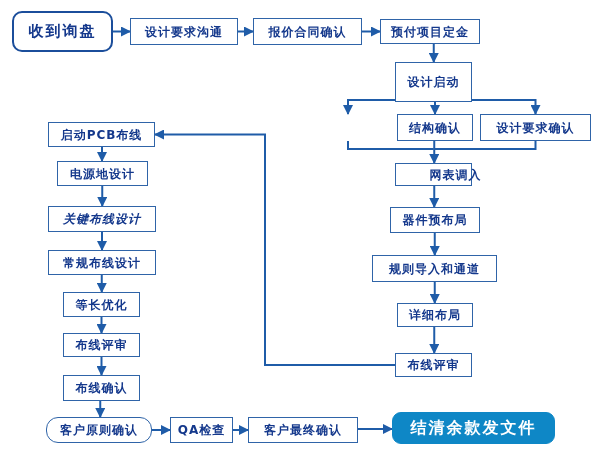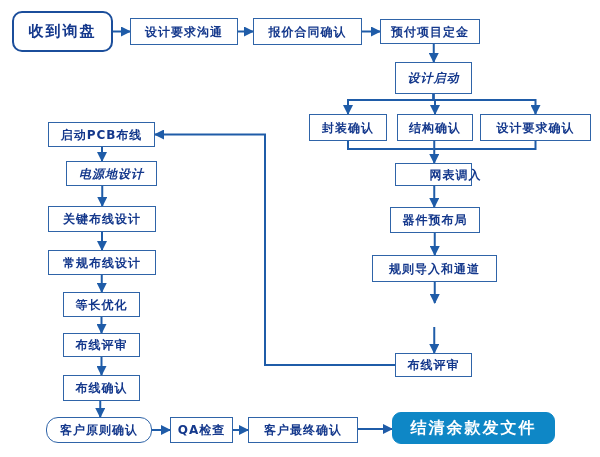--- a/index.html
+++ b/index.html
@@ -79,31 +79,31 @@
         <polyline points="152,430 170,430" marker-end="url(#arrow)"></polyline>
         <polyline points="233,430 248,430" marker-end="url(#arrow)"></polyline>
         <polyline points="358,429 392,429" marker-end="url(#arrow)"></polyline>
       </g>
   </svg>
 
 <div class="node start" style="left: 12px; top: 11px; width: 101px; height: 41px;">收到询盘</div>
     <div class="node process" style="left: 130px; top: 18px; width: 108px; height: 27px;">设计要求沟通</div>
     <div class="node process" style="left: 253px; top: 18px; width: 109px; height: 27px;">报价合同确认</div>
     <div class="node process" style="left: 380px; top: 19px; width: 100px; height: 25px;">预付项目定金</div>
-    <div class="node process" style="left: 395px; top: 62px; width: 77px; height: 32px; font-style: italic;">设计启动</div>
-    <div class="node process" style="left: 309px; top: 114px; width: 78px; height: 27px;">封装确认</div>
+    <div class="node process" style="left: 395px; top: 62px; width: 77px; height: 40px;">设计启动</div>
     <div class="node process" style="left: 397px; top: 114px; width: 76px; height: 27px;">结构确认</div>
     <div class="node process" style="left: 480px; top: 114px; width: 111px; height: 27px;">设计要求确认</div>
     <div class="node process" style="left: 395px; top: 163px; width: 77px; height: 23px; padding-left: 44px;">网表调入</div>
     <div class="node process" style="left: 390px; top: 207px; width: 90px; height: 26px;">器件预布局</div>
     <div class="node process" style="left: 372px; top: 255px; width: 125px; height: 27px;">规则导入和通道</div>
+    <div class="node process" style="left: 397px; top: 303px; width: 76px; height: 24px;">详细布局</div>
     <div class="node process" style="left: 395px; top: 353px; width: 77px; height: 24px;">布线评审</div>
     <div class="node process" style="left: 48px; top: 122px; width: 107px; height: 25px;">启动PCB布线</div>
-    <div class="node process" style="left: 66px; top: 161px; width: 91px; height: 25px; font-style: italic;">电源地设计</div>
-    <div class="node process" style="left: 48px; top: 206px; width: 108px; height: 26px;">关键布线设计</div>
+    <div class="node process" style="left: 57px; top: 161px; width: 91px; height: 25px;">电源地设计</div>
+    <div class="node process" style="left: 48px; top: 206px; width: 108px; height: 26px; font-style: italic;">关键布线设计</div>
     <div class="node process" style="left: 48px; top: 250px; width: 108px; height: 25px;">常规布线设计</div>
     <div class="node process" style="left: 63px; top: 292px; width: 77px; height: 25px;">等长优化</div>
     <div class="node process" style="left: 63px; top: 333px; width: 77px; height: 24px;">布线评审</div>
     <div class="node process" style="left: 63px; top: 375px; width: 77px; height: 26px;">布线确认</div>
     <div class="node process" style="left: 46px; top: 417px; width: 106px; height: 26px; border-radius: 12px;">客户原则确认</div>
     <div class="node process" style="left: 170px; top: 417px; width: 63px; height: 26px;">QA检查</div>
     <div class="node process" style="left: 248px; top: 417px; width: 110px; height: 26px;">客户最终确认</div>
     <div class="node final" style="left: 392px; top: 412px; width: 163px; height: 32px;">结清余款发文件</div>
   </div>
 

